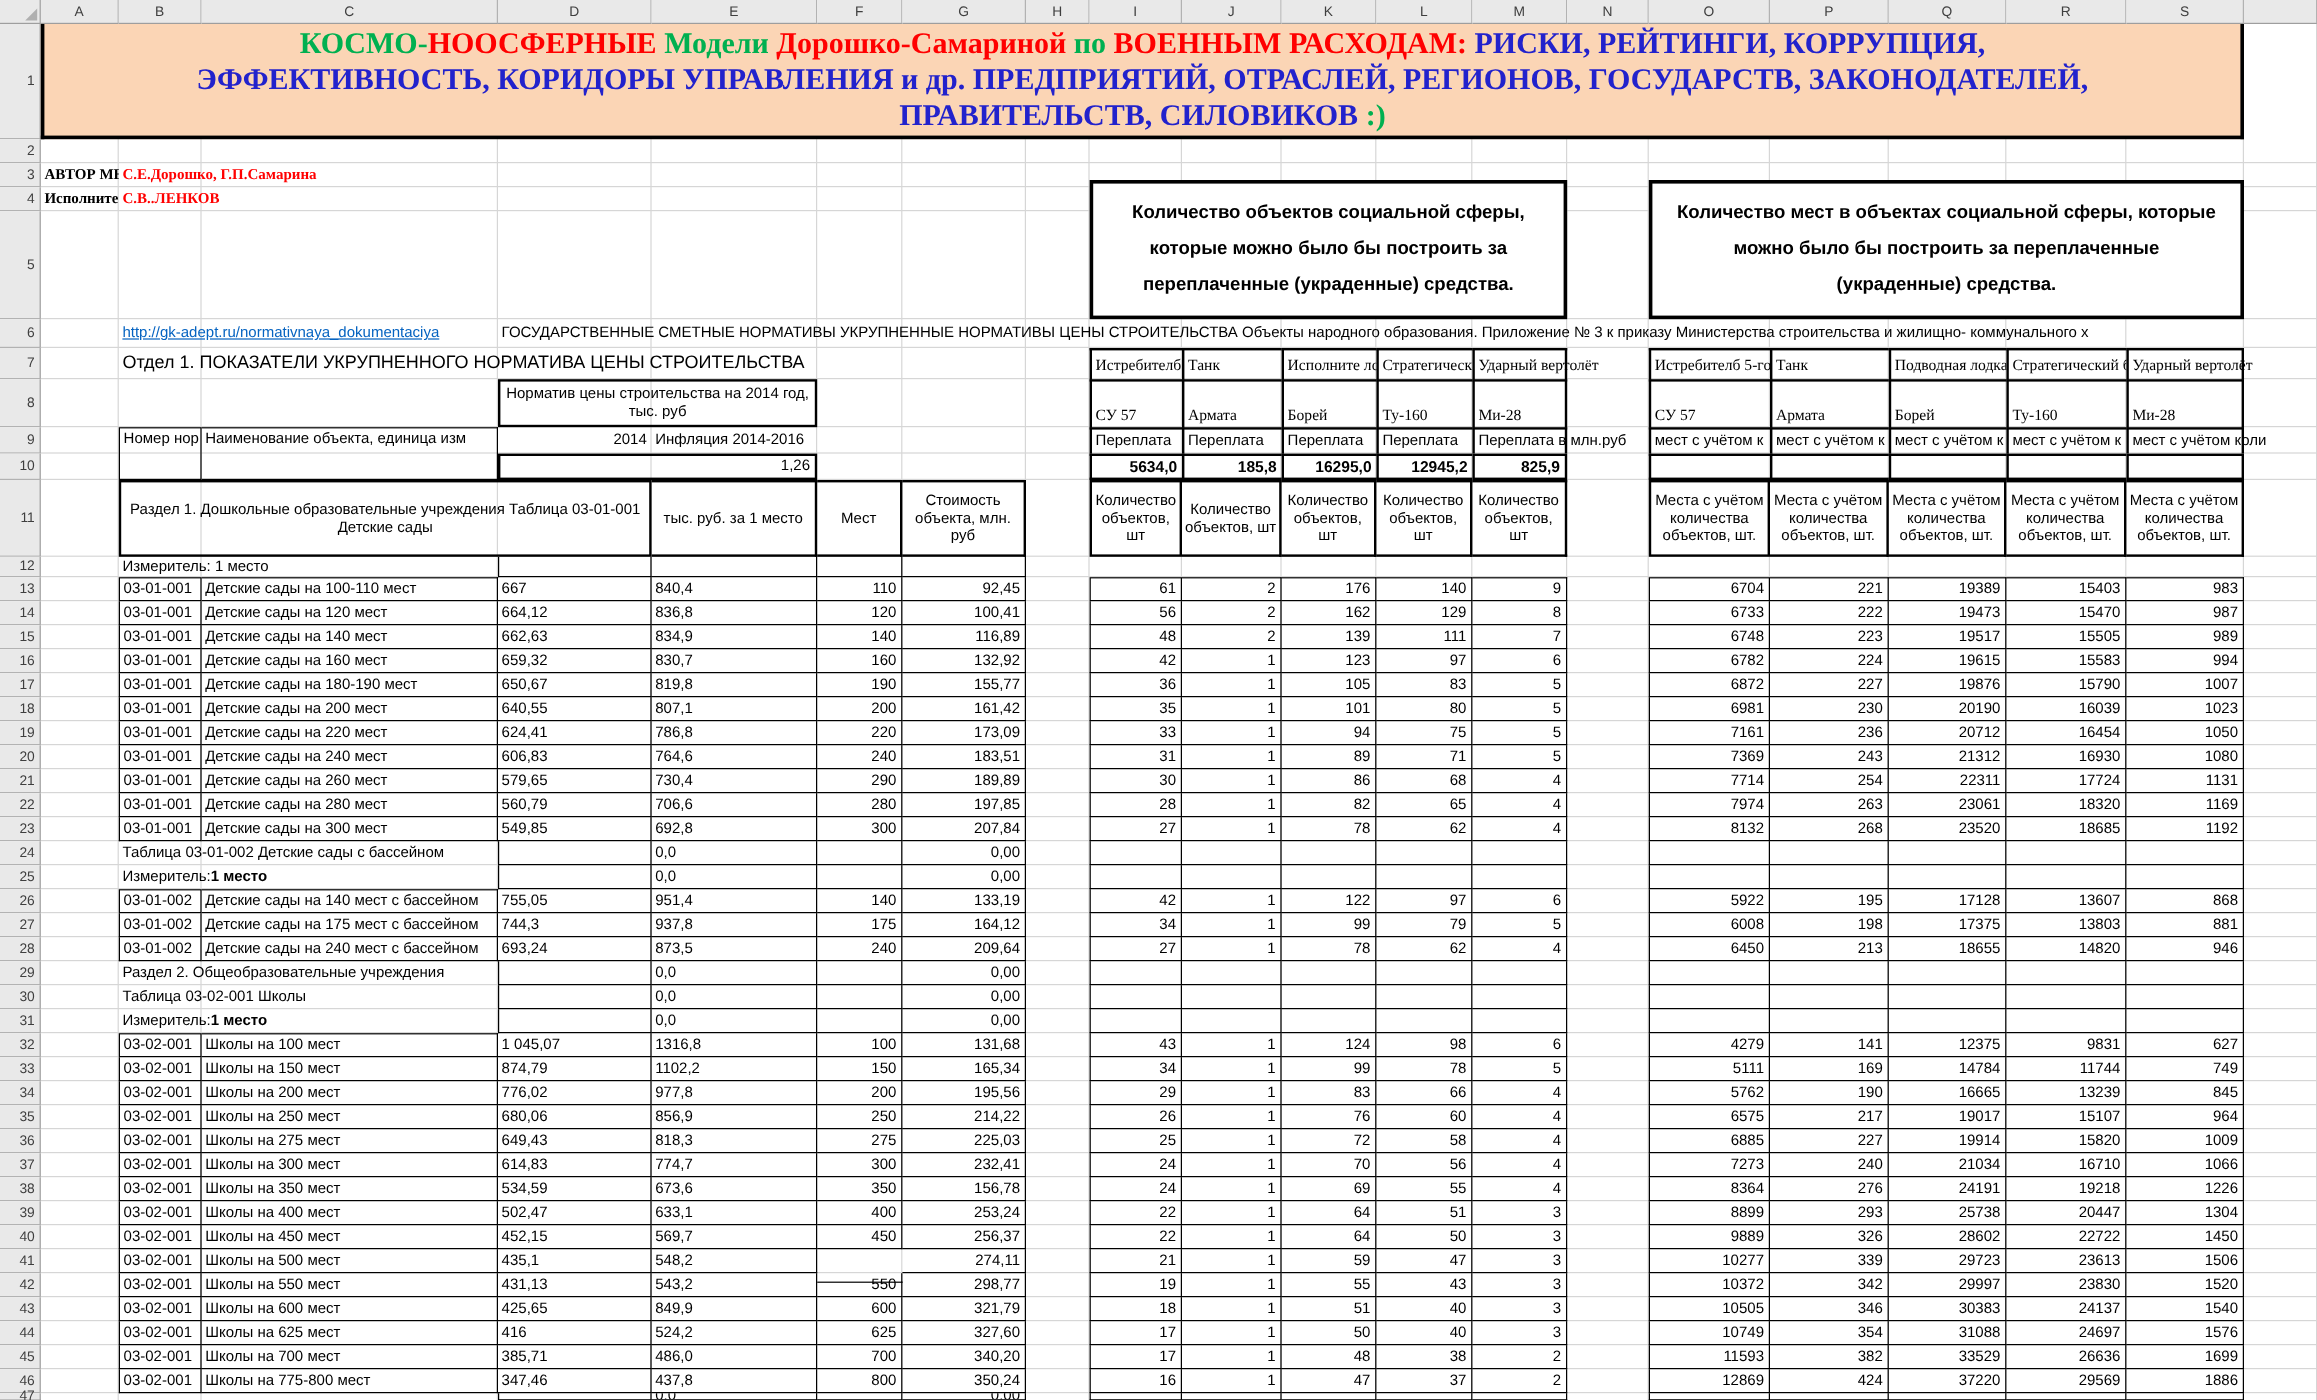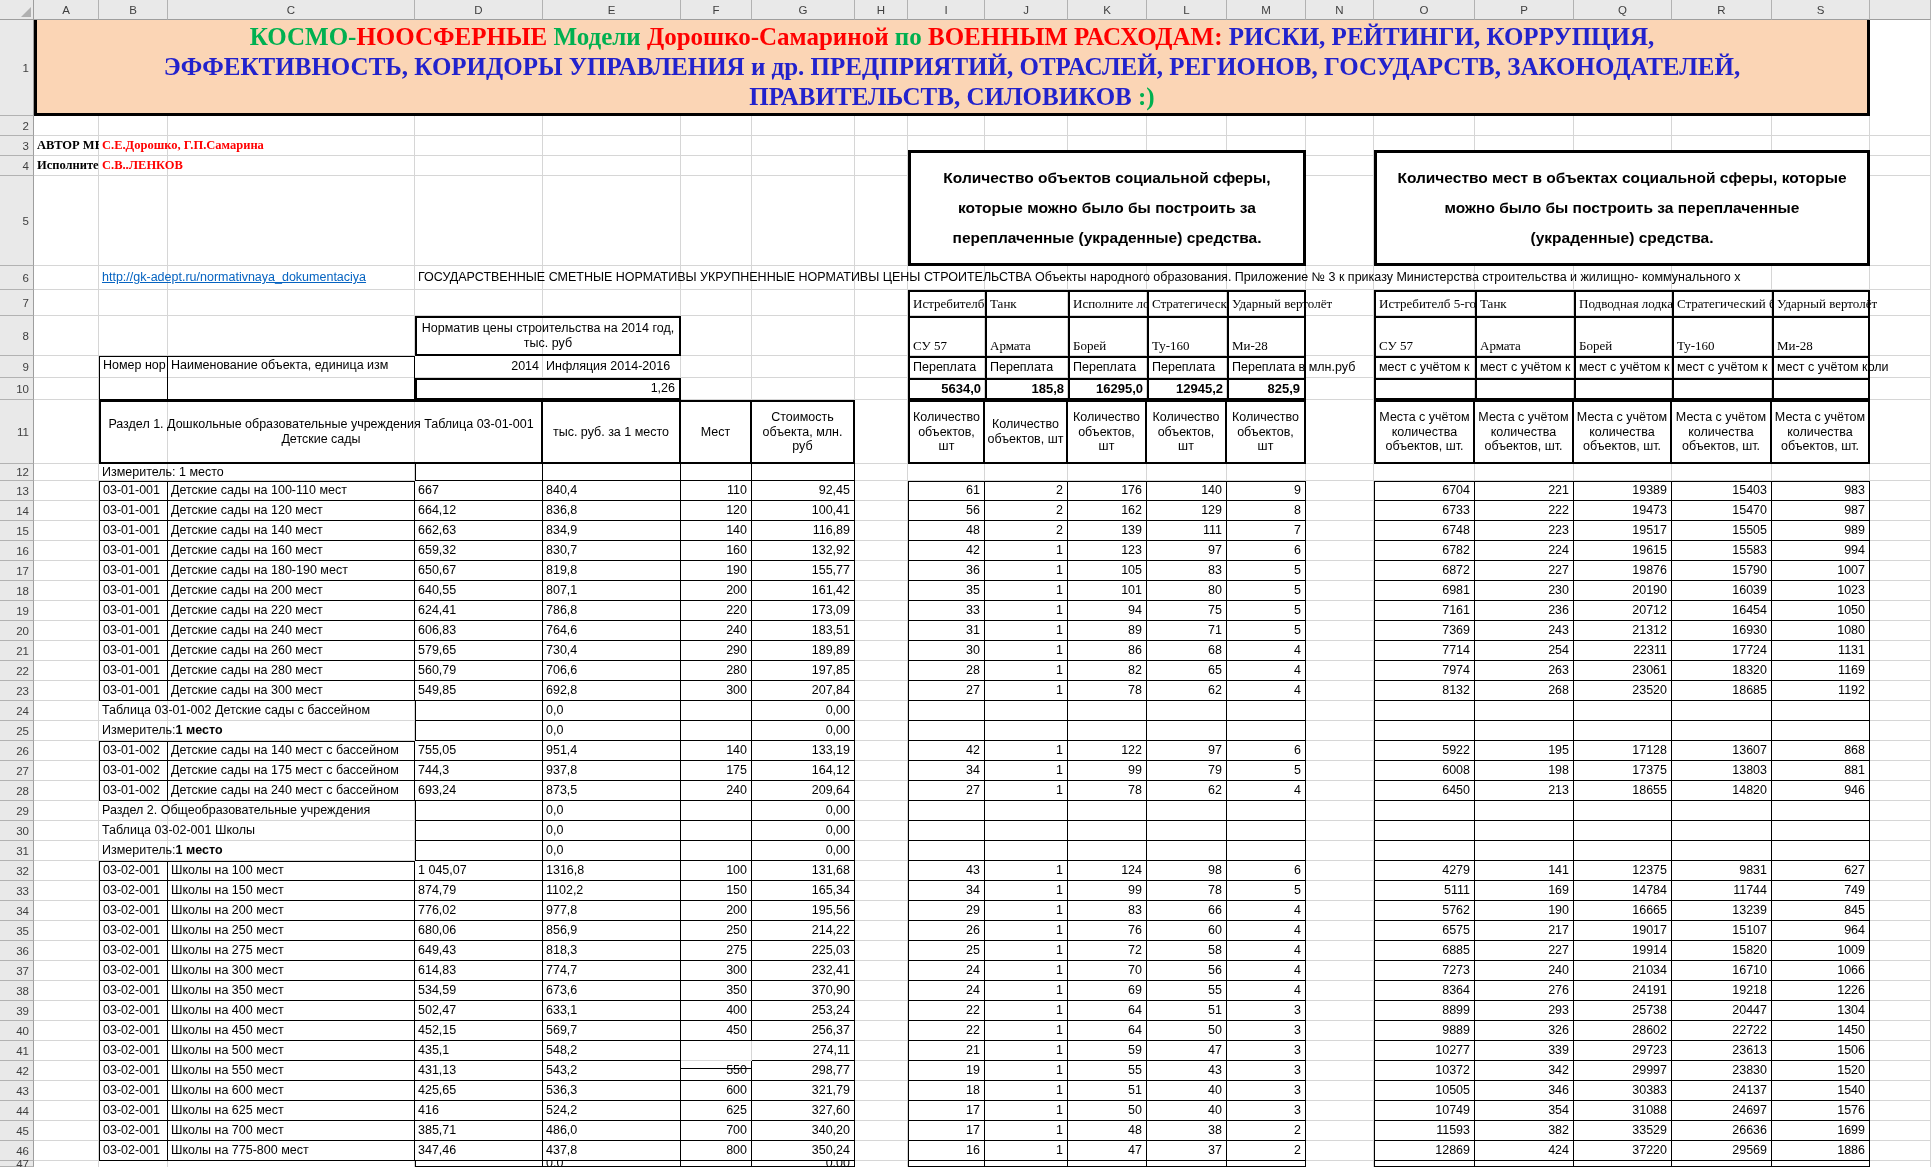--- a/index.html
+++ b/index.html
@@ -175,20 +175,21 @@
       <div><span style="color: rgb(34, 34, 204);">ПРАВИТЕЛЬСТВ, СИЛОВИКОВ </span><span style="color: rgb(0, 176, 80);">:)</span></div>
     </div>
     <div class="c al serif b" style="grid-area: 4 / 2 / 5 / 3;">АВТОР МЕ</div>
     <div class="c al serif b red" style="grid-area: 4 / 3 / 5 / 7;">С.Е.Дорошко, Г.П.Самарина</div>
     <div class="c al serif b" style="grid-area: 5 / 2 / 6 / 3;">Исполните</div>
     <div class="c al serif b red" style="grid-area: 5 / 3 / 6 / 7;">С.В..ЛЕНКОВ</div>
     <div class="tbox" style="grid-area: 5 / 10 / 7 / 15;">Количество объектов социальной сферы, которые можно было бы построить за переплаченные (украденные) средства.</div>
     <div class="tbox" style="grid-area: 5 / 16 / 7 / 21;">Количество мест в объектах социальной сферы, которые можно было бы построить за переплаченные (украденные) средства.</div>
     <div class="c al link" style="grid-area: 7 / 3 / 8 / 5;">http://gk-adept.ru/normativnaya_dokumentaciya</div>
     <div class="c al" style="grid-area: 7 / 5 / 8 / 22;">ГОСУДАРСТВЕННЫЕ СМЕТНЫЕ НОРМАТИВЫ УКРУПНЕННЫЕ НОРМАТИВЫ ЦЕНЫ СТРОИТЕЛЬСТВА Объекты народного образования. Приложение № 3 к приказу Министерства строительства и жилищно- коммунального х</div>
+    <div class="c al f15" style="grid-area: 8 / 3 / 9 / 10;">Отдел 1. ПОКАЗАТЕЛИ УКРУПНЕННОГО НОРМАТИВА ЦЕНЫ СТРОИТЕЛЬСТВА</div>
     <div class="c al serif f13" style="grid-area: 8 / 10 / 9 / 11; border-left: 2px solid rgb(0, 0, 0); border-top: 2px solid rgb(0, 0, 0);">Истребителб</div>
     <div class="c al serif f13" style="grid-area: 8 / 11 / 9 / 12; border-left: 2px solid rgb(0, 0, 0); border-top: 2px solid rgb(0, 0, 0);">Танк</div>
     <div class="c al serif f13" style="grid-area: 8 / 12 / 9 / 13; border-left: 2px solid rgb(0, 0, 0); border-top: 2px solid rgb(0, 0, 0);">Исполните ло</div>
     <div class="c al serif f13" style="grid-area: 8 / 13 / 9 / 14; border-left: 2px solid rgb(0, 0, 0); border-top: 2px solid rgb(0, 0, 0);">Стратегическ</div>
     <div class="c al serif f13 spill" style="grid-area: 8 / 14 / 9 / 15; border-left: 2px solid rgb(0, 0, 0); border-top: 2px solid rgb(0, 0, 0); border-right: 2px solid rgb(0, 0, 0);">Ударный вертолёт</div>
     <div class="c al serif f13 bot" style="grid-area: 9 / 10 / 10 / 11; border-left: 2px solid rgb(0, 0, 0); border-top: 2px solid rgb(0, 0, 0);">СУ 57</div>
     <div class="c al serif f13 bot" style="grid-area: 9 / 11 / 10 / 12; border-left: 2px solid rgb(0, 0, 0); border-top: 2px solid rgb(0, 0, 0);">Армата</div>
     <div class="c al serif f13 bot" style="grid-area: 9 / 12 / 10 / 13; border-left: 2px solid rgb(0, 0, 0); border-top: 2px solid rgb(0, 0, 0);">Борей</div>
     <div class="c al serif f13 bot" style="grid-area: 9 / 13 / 10 / 14; border-left: 2px solid rgb(0, 0, 0); border-top: 2px solid rgb(0, 0, 0);">Ту-160</div>
     <div class="c al serif f13 bot" style="grid-area: 9 / 14 / 10 / 15; border-left: 2px solid rgb(0, 0, 0); border-top: 2px solid rgb(0, 0, 0); border-right: 2px solid rgb(0, 0, 0);">Ми-28</div>
@@ -646,21 +647,21 @@
     <div class="c ar" style="grid-area: 38 / 16 / 39 / 17; border-right: 1px solid rgb(0, 0, 0); border-bottom: 1px solid rgb(0, 0, 0); border-left: 1px solid rgb(0, 0, 0);">7273</div>
     <div class="c ar" style="grid-area: 38 / 17 / 39 / 18; border-right: 1px solid rgb(0, 0, 0); border-bottom: 1px solid rgb(0, 0, 0);">240</div>
     <div class="c ar" style="grid-area: 38 / 18 / 39 / 19; border-right: 1px solid rgb(0, 0, 0); border-bottom: 1px solid rgb(0, 0, 0);">21034</div>
     <div class="c ar" style="grid-area: 38 / 19 / 39 / 20; border-right: 1px solid rgb(0, 0, 0); border-bottom: 1px solid rgb(0, 0, 0);">16710</div>
     <div class="c ar" style="grid-area: 38 / 20 / 39 / 21; border-right: 1px solid rgb(0, 0, 0); border-bottom: 1px solid rgb(0, 0, 0);">1066</div>
     <div class="c al" style="grid-area: 39 / 3 / 40 / 4; border-right: 1px solid rgb(0, 0, 0); border-bottom: 1px solid rgb(0, 0, 0); border-left: 1px solid rgb(0, 0, 0);">03-02-001</div>
     <div class="c al" style="grid-area: 39 / 4 / 40 / 5; border-right: 1px solid rgb(0, 0, 0); border-bottom: 1px solid rgb(0, 0, 0);">Школы на 350 мест</div>
     <div class="c al" style="grid-area: 39 / 5 / 40 / 6; border-right: 1px solid rgb(0, 0, 0); border-bottom: 1px solid rgb(0, 0, 0);">534,59</div>
     <div class="c al" style="grid-area: 39 / 6 / 40 / 7; border-right: 1px solid rgb(0, 0, 0); border-bottom: 1px solid rgb(0, 0, 0);">673,6</div>
     <div class="c ar" style="grid-area: 39 / 7 / 40 / 8; border-right: 1px solid rgb(0, 0, 0); border-bottom: 1px solid rgb(0, 0, 0);">350</div>
-    <div class="c ar" style="grid-area: 39 / 8 / 40 / 9; border-right: 1px solid rgb(0, 0, 0); border-bottom: 1px solid rgb(0, 0, 0);">370,90</div>
+    <div class="c ar" style="grid-area: 39 / 8 / 40 / 9; border-right: 1px solid rgb(0, 0, 0); border-bottom: 1px solid rgb(0, 0, 0);">156,78</div>
     <div class="c ar" style="grid-area: 39 / 10 / 40 / 11; border-right: 1px solid rgb(0, 0, 0); border-bottom: 1px solid rgb(0, 0, 0); border-left: 1px solid rgb(0, 0, 0);">24</div>
     <div class="c ar" style="grid-area: 39 / 11 / 40 / 12; border-right: 1px solid rgb(0, 0, 0); border-bottom: 1px solid rgb(0, 0, 0);">1</div>
     <div class="c ar" style="grid-area: 39 / 12 / 40 / 13; border-right: 1px solid rgb(0, 0, 0); border-bottom: 1px solid rgb(0, 0, 0);">69</div>
     <div class="c ar" style="grid-area: 39 / 13 / 40 / 14; border-right: 1px solid rgb(0, 0, 0); border-bottom: 1px solid rgb(0, 0, 0);">55</div>
     <div class="c ar" style="grid-area: 39 / 14 / 40 / 15; border-right: 1px solid rgb(0, 0, 0); border-bottom: 1px solid rgb(0, 0, 0);">4</div>
     <div class="c ar" style="grid-area: 39 / 16 / 40 / 17; border-right: 1px solid rgb(0, 0, 0); border-bottom: 1px solid rgb(0, 0, 0); border-left: 1px solid rgb(0, 0, 0);">8364</div>
     <div class="c ar" style="grid-area: 39 / 17 / 40 / 18; border-right: 1px solid rgb(0, 0, 0); border-bottom: 1px solid rgb(0, 0, 0);">276</div>
     <div class="c ar" style="grid-area: 39 / 18 / 40 / 19; border-right: 1px solid rgb(0, 0, 0); border-bottom: 1px solid rgb(0, 0, 0);">24191</div>
     <div class="c ar" style="grid-area: 39 / 19 / 40 / 20; border-right: 1px solid rgb(0, 0, 0); border-bottom: 1px solid rgb(0, 0, 0);">19218</div>
     <div class="c ar" style="grid-area: 39 / 20 / 40 / 21; border-right: 1px solid rgb(0, 0, 0); border-bottom: 1px solid rgb(0, 0, 0);">1226</div>
@@ -724,21 +725,21 @@
     <div class="c ar" style="grid-area: 43 / 13 / 44 / 14; border-right: 1px solid rgb(0, 0, 0); border-bottom: 1px solid rgb(0, 0, 0);">43</div>
     <div class="c ar" style="grid-area: 43 / 14 / 44 / 15; border-right: 1px solid rgb(0, 0, 0); border-bottom: 1px solid rgb(0, 0, 0);">3</div>
     <div class="c ar" style="grid-area: 43 / 16 / 44 / 17; border-right: 1px solid rgb(0, 0, 0); border-bottom: 1px solid rgb(0, 0, 0); border-left: 1px solid rgb(0, 0, 0);">10372</div>
     <div class="c ar" style="grid-area: 43 / 17 / 44 / 18; border-right: 1px solid rgb(0, 0, 0); border-bottom: 1px solid rgb(0, 0, 0);">342</div>
     <div class="c ar" style="grid-area: 43 / 18 / 44 / 19; border-right: 1px solid rgb(0, 0, 0); border-bottom: 1px solid rgb(0, 0, 0);">29997</div>
     <div class="c ar" style="grid-area: 43 / 19 / 44 / 20; border-right: 1px solid rgb(0, 0, 0); border-bottom: 1px solid rgb(0, 0, 0);">23830</div>
     <div class="c ar" style="grid-area: 43 / 20 / 44 / 21; border-right: 1px solid rgb(0, 0, 0); border-bottom: 1px solid rgb(0, 0, 0);">1520</div>
     <div class="c al" style="grid-area: 44 / 3 / 45 / 4; border-right: 1px solid rgb(0, 0, 0); border-bottom: 1px solid rgb(0, 0, 0); border-left: 1px solid rgb(0, 0, 0);">03-02-001</div>
     <div class="c al" style="grid-area: 44 / 4 / 45 / 5; border-right: 1px solid rgb(0, 0, 0); border-bottom: 1px solid rgb(0, 0, 0);">Школы на 600 мест</div>
     <div class="c al" style="grid-area: 44 / 5 / 45 / 6; border-right: 1px solid rgb(0, 0, 0); border-bottom: 1px solid rgb(0, 0, 0);">425,65</div>
-    <div class="c al" style="grid-area: 44 / 6 / 45 / 7; border-right: 1px solid rgb(0, 0, 0); border-bottom: 1px solid rgb(0, 0, 0);">536,3</div>
+    <div class="c al" style="grid-area: 44 / 6 / 45 / 7; border-right: 1px solid rgb(0, 0, 0); border-bottom: 1px solid rgb(0, 0, 0);">849,9</div>
     <div class="c ar" style="grid-area: 44 / 7 / 45 / 8; border-right: 1px solid rgb(0, 0, 0); border-bottom: 1px solid rgb(0, 0, 0);">600</div>
     <div class="c ar" style="grid-area: 44 / 8 / 45 / 9; border-right: 1px solid rgb(0, 0, 0); border-bottom: 1px solid rgb(0, 0, 0);">321,79</div>
     <div class="c ar" style="grid-area: 44 / 10 / 45 / 11; border-right: 1px solid rgb(0, 0, 0); border-bottom: 1px solid rgb(0, 0, 0); border-left: 1px solid rgb(0, 0, 0);">18</div>
     <div class="c ar" style="grid-area: 44 / 11 / 45 / 12; border-right: 1px solid rgb(0, 0, 0); border-bottom: 1px solid rgb(0, 0, 0);">1</div>
     <div class="c ar" style="grid-area: 44 / 12 / 45 / 13; border-right: 1px solid rgb(0, 0, 0); border-bottom: 1px solid rgb(0, 0, 0);">51</div>
     <div class="c ar" style="grid-area: 44 / 13 / 45 / 14; border-right: 1px solid rgb(0, 0, 0); border-bottom: 1px solid rgb(0, 0, 0);">40</div>
     <div class="c ar" style="grid-area: 44 / 14 / 45 / 15; border-right: 1px solid rgb(0, 0, 0); border-bottom: 1px solid rgb(0, 0, 0);">3</div>
     <div class="c ar" style="grid-area: 44 / 16 / 45 / 17; border-right: 1px solid rgb(0, 0, 0); border-bottom: 1px solid rgb(0, 0, 0); border-left: 1px solid rgb(0, 0, 0);">10505</div>
     <div class="c ar" style="grid-area: 44 / 17 / 45 / 18; border-right: 1px solid rgb(0, 0, 0); border-bottom: 1px solid rgb(0, 0, 0);">346</div>
     <div class="c ar" style="grid-area: 44 / 18 / 45 / 19; border-right: 1px solid rgb(0, 0, 0); border-bottom: 1px solid rgb(0, 0, 0);">30383</div>

